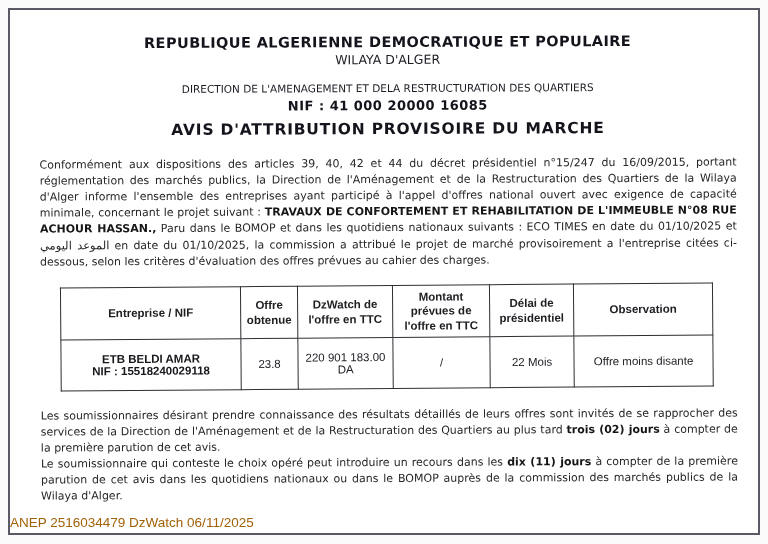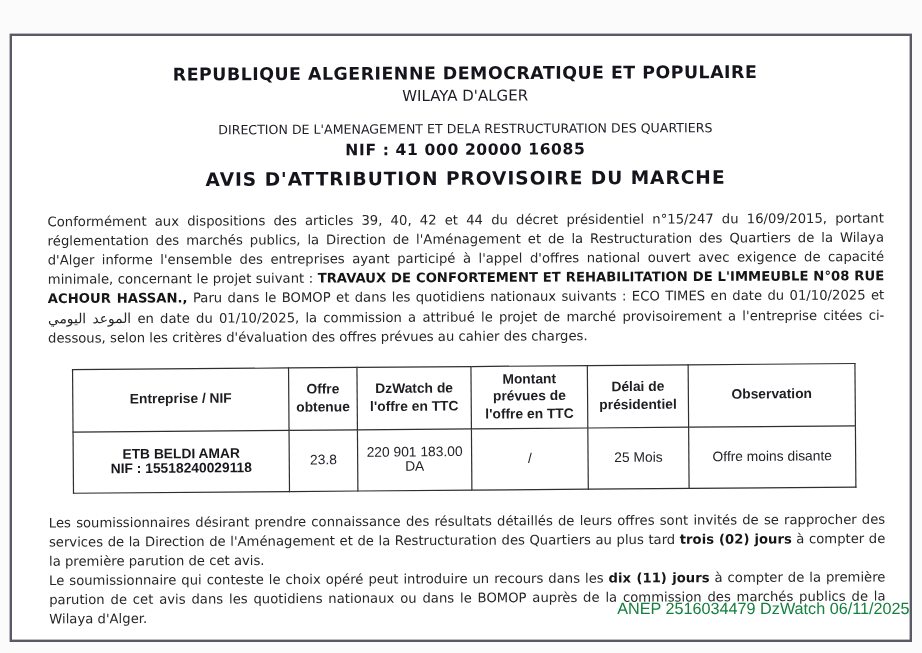--- a/index.html
+++ b/index.html
@@ -9,21 +9,20 @@
     font-family:"DejaVu Sans", sans-serif;
     color:#232323;
     position:relative;
     overflow:hidden;
   }
   .frame{
     position:absolute;
     left:8px; top:8px; right:8px; bottom:9px;
     border:2px solid #5a5a66;
     background:#ffffff;
-    margin-top:20px;
   }
   .content{
     padding:24px 21px 0 30px;
     transform:rotate(-0.25deg);
   }
   .hdr1{
     text-align:center;
     font-size:14.5px;
     font-weight:900;
     letter-spacing:0.4px;
@@ -93,25 +92,25 @@
     color:#1d1d22;
   }
   td{
     font-size:11.5px;
     height:42px;
     color:#222228;
   }
   td.bold{ font-weight:bold; color:#17171c; }
   .footer{
     position:absolute;
-    bottom:18px; left:0; right:0;
-    text-align:right;
+    bottom:3px; left:0; right:0;
+    text-align:left;
     font-family:"Liberation Sans", sans-serif;
     font-size:13.5px;
-    color:#15803d;
+    color:#a16207;
   }
 </style>
 </head>
 <body>
 
 <div class="frame">
   <div class="content">
 
     <div class="hdr1">REPUBLIQUE ALGERIENNE DEMOCRATIQUE ET POPULAIRE</div>
     <div class="hdr2">WILAYA D'ALGER</div>
@@ -142,21 +141,21 @@
       </thead>
       <tbody>
         <tr>
           <td class="bold">
             <div>ETB BELDI AMAR</div>
             <div>NIF : 15518240029118</div>
           </td>
           <td>23.8</td>
           <td>220 901 183.00 DA</td>
           <td>/</td>
-          <td>25 Mois</td>
+          <td>22 Mois</td>
           <td>Offre moins disante</td>
         </tr>
       </tbody>
     </table>
 
     <p class="para"><span>Les soumissionnaires désirant prendre connaissance des résultats détaillés de leurs offres sont invités de se rapprocher des services de la Direction de l'Aménagement et de la Restructuration des Quartiers au plus tard </span><span class="b">trois (02) jours</span><span> à compter de la première parution de cet avis.</span></p>
 
     <p class="para" style="margin-top:0"><span>Le soumissionnaire qui conteste le choix opéré peut introduire un recours dans les </span><span class="b">dix (11) jours</span><span> à compter de la première parution de cet avis dans les quotidiens nationaux ou dans le BOMOP auprès de la commission des marchés publics de la Wilaya d'Alger.</span></p>
 
   </div>

